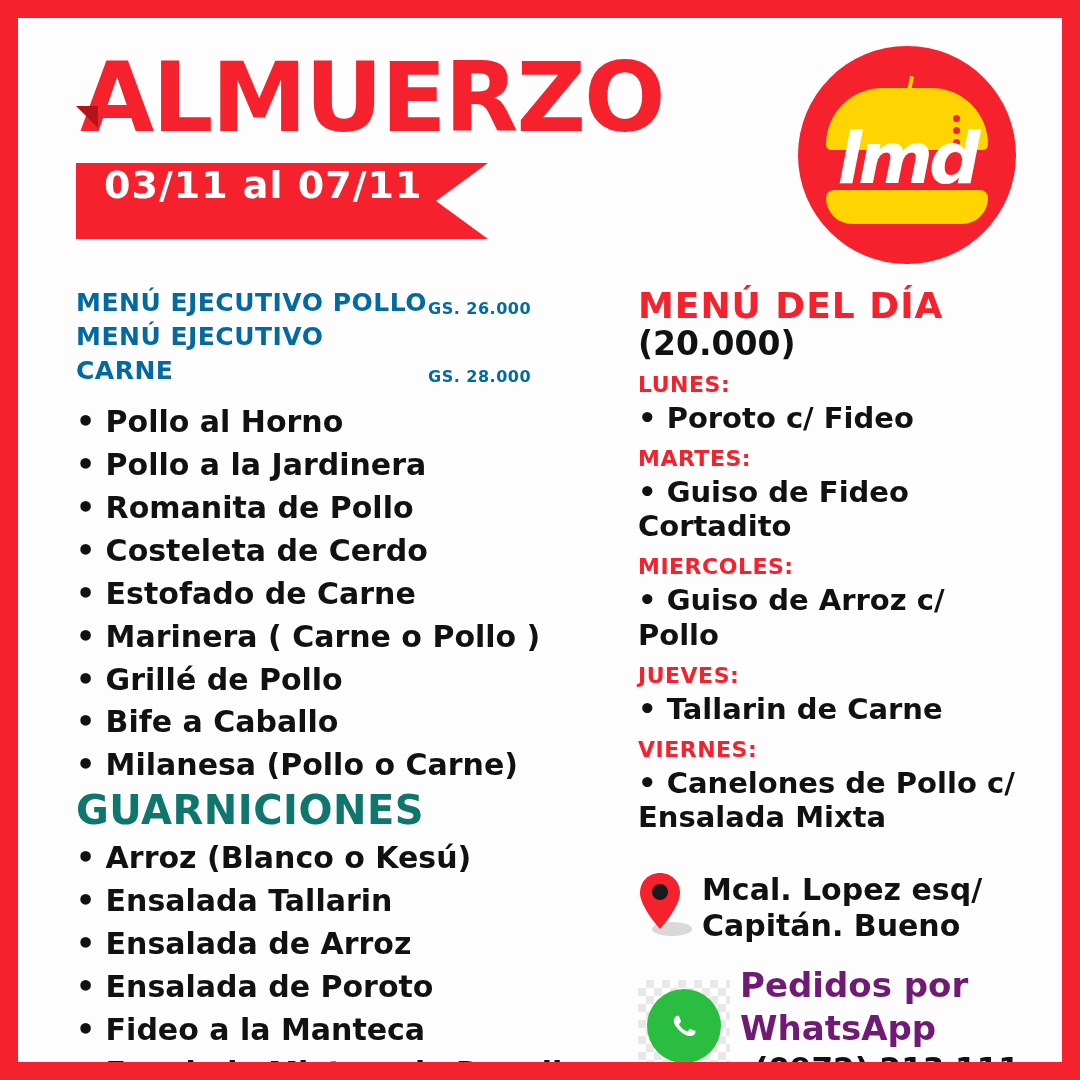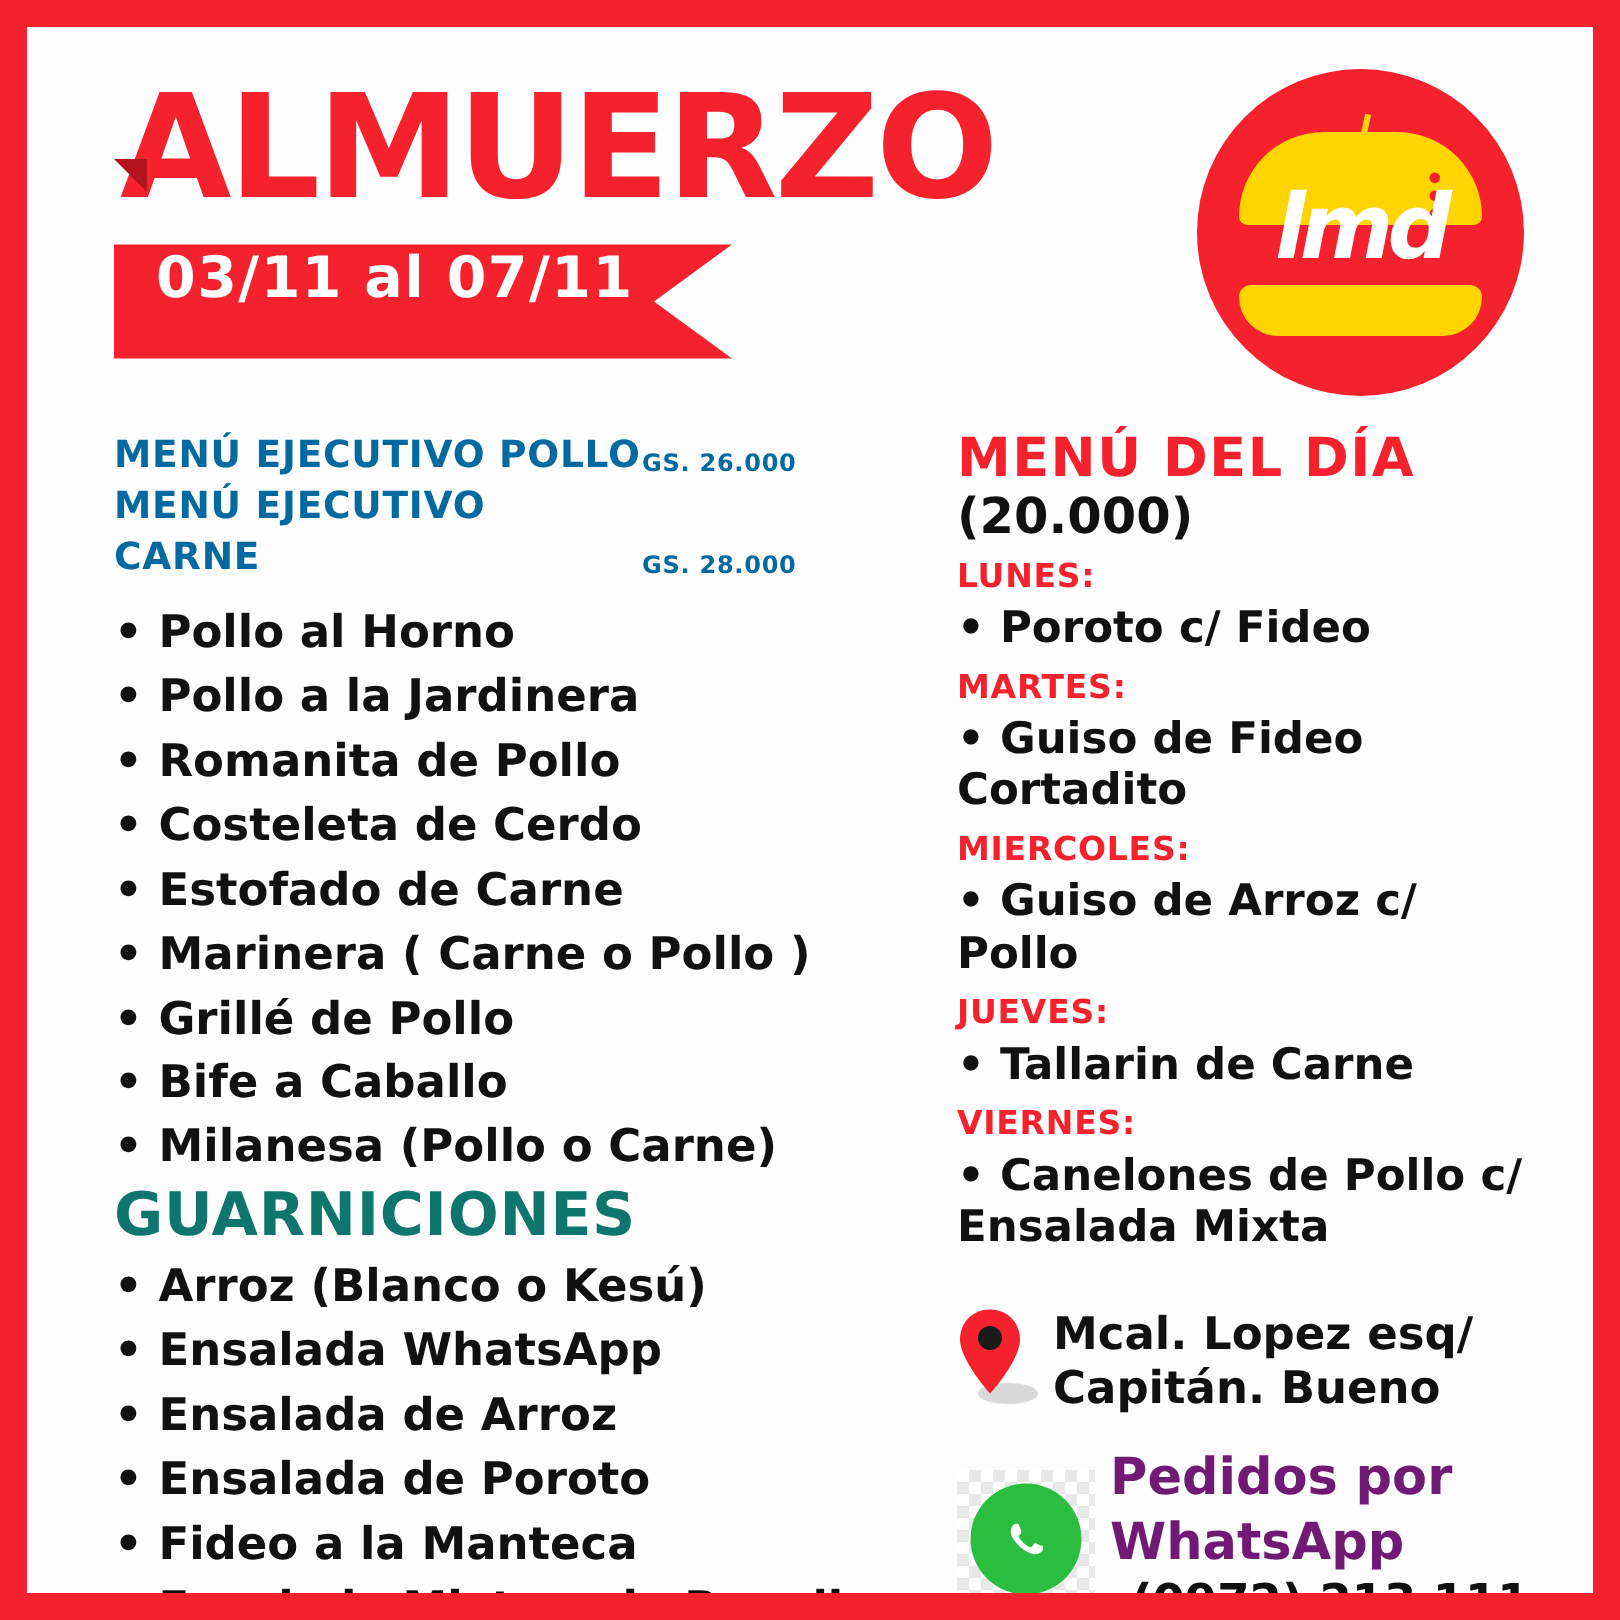--- a/index.html
+++ b/index.html
@@ -101,21 +101,21 @@
   .bun-bottom {
     position: absolute; left: 14px; bottom: 6px;
     width: 162px; height: 34px;
     background: #ffd400;
     border-radius: 8px 8px 26px 26px;
   }
   .logo-text {
     position: absolute; left: 0; right: 0; top: 42px;
     text-align: center;
     font-family: "DejaVu Sans", sans-serif;
-    font-size: 60px;
+    font-size: 72px;
     font-weight: 900;
     font-style: italic;
     color: #ffffff;
     letter-spacing: -4px;
     line-height: 1;
     z-index: 3;
   }
 
   
   .columns {
@@ -284,21 +284,21 @@
           <div class="dish">• Marinera ( Carne o Pollo )</div>
           <div class="dish">• Grillé de Pollo</div>
           <div class="dish">• Bife a Caballo</div>
           <div class="dish">• Milanesa (Pollo o Carne)</div>
         </div>
 
         <div class="sect-title">GUARNICIONES</div>
 
         <div class="dish-list" style="margin-top:0">
           <div class="dish">• Arroz (Blanco o Kesú)</div>
-          <div class="dish">• Ensalada WhatsApp</div>
+          <div class="dish">• Ensalada Tallarin</div>
           <div class="dish">• Ensalada de Arroz</div>
           <div class="dish">• Ensalada de Poroto</div>
           <div class="dish">• Fideo a la Manteca</div>
           <div class="dish">• Ensalada Mixta o de Repollo</div>
 
         </div>
       </div>
 
       <div class="col-right">
         <div class="menu-dia-title">MENÚ DEL DÍA</div>

